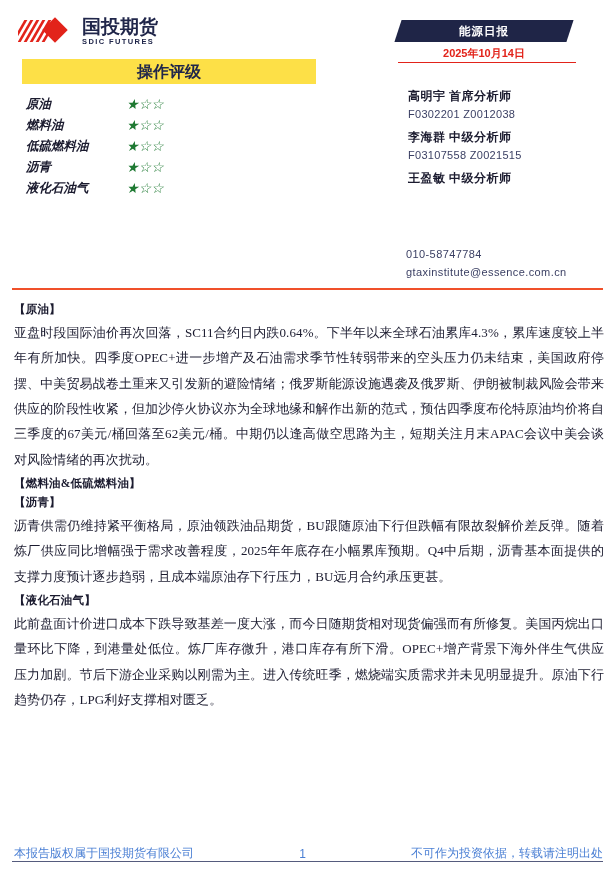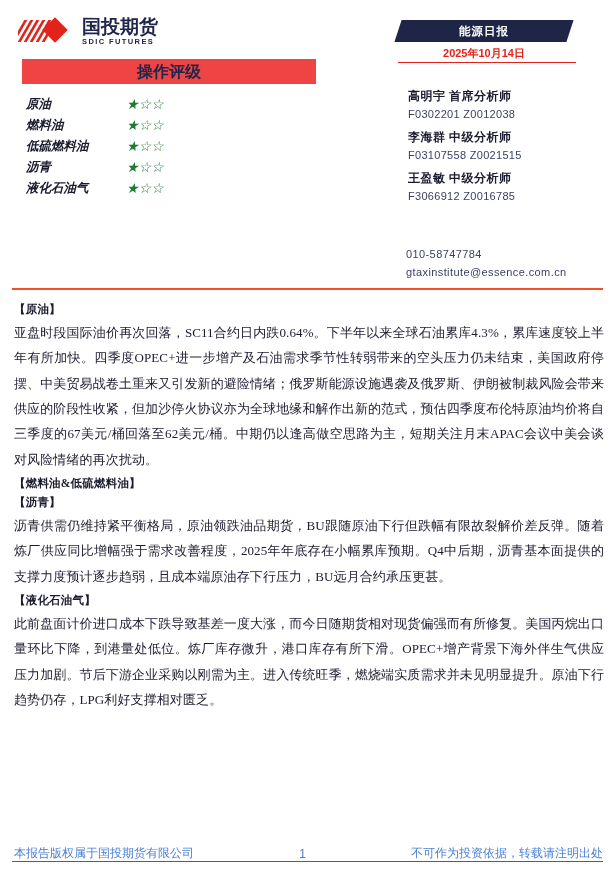--- a/index.html
+++ b/index.html
@@ -89,21 +89,21 @@
     margin-top: 2px;
   }
 
   
   .rating-title {
     position: absolute;
     left: 22px;
     top: 59px;
     width: 294px;
     height: 25px;
-    background: #ef4444;
+    background: #fde047;
     text-align: center;
     line-height: 25px;
     font-size: 16px;
     font-weight: bold;
     color: #20264a;
     font-family: "Liberation Serif", serif;
   }
   .rating-list {
     position: absolute;
     left: 26px;
@@ -328,21 +328,20 @@
     </div>
     <div class="report-date">2025年10月14日</div>
     <div class="date-rule"></div>
 
     <div class="analysts">
       <div class="analyst-name">高明宇  首席分析师</div>
       <div class="analyst-code">F0302201  Z0012038</div>
       <div class="analyst-name">李海群  中级分析师</div>
       <div class="analyst-code">F03107558  Z0021515</div>
       <div class="analyst-name">王盈敏  中级分析师</div>
-      <div class="analyst-code">F3066912  Z0016785</div>
     </div>
 
     <div class="contact">
       <div class="contact-line">010-58747784</div>
       <div class="contact-line">gtaxinstitute@essence.com.cn</div>
     </div>
 
     <div class="header-rule"></div>
   </div>
 

